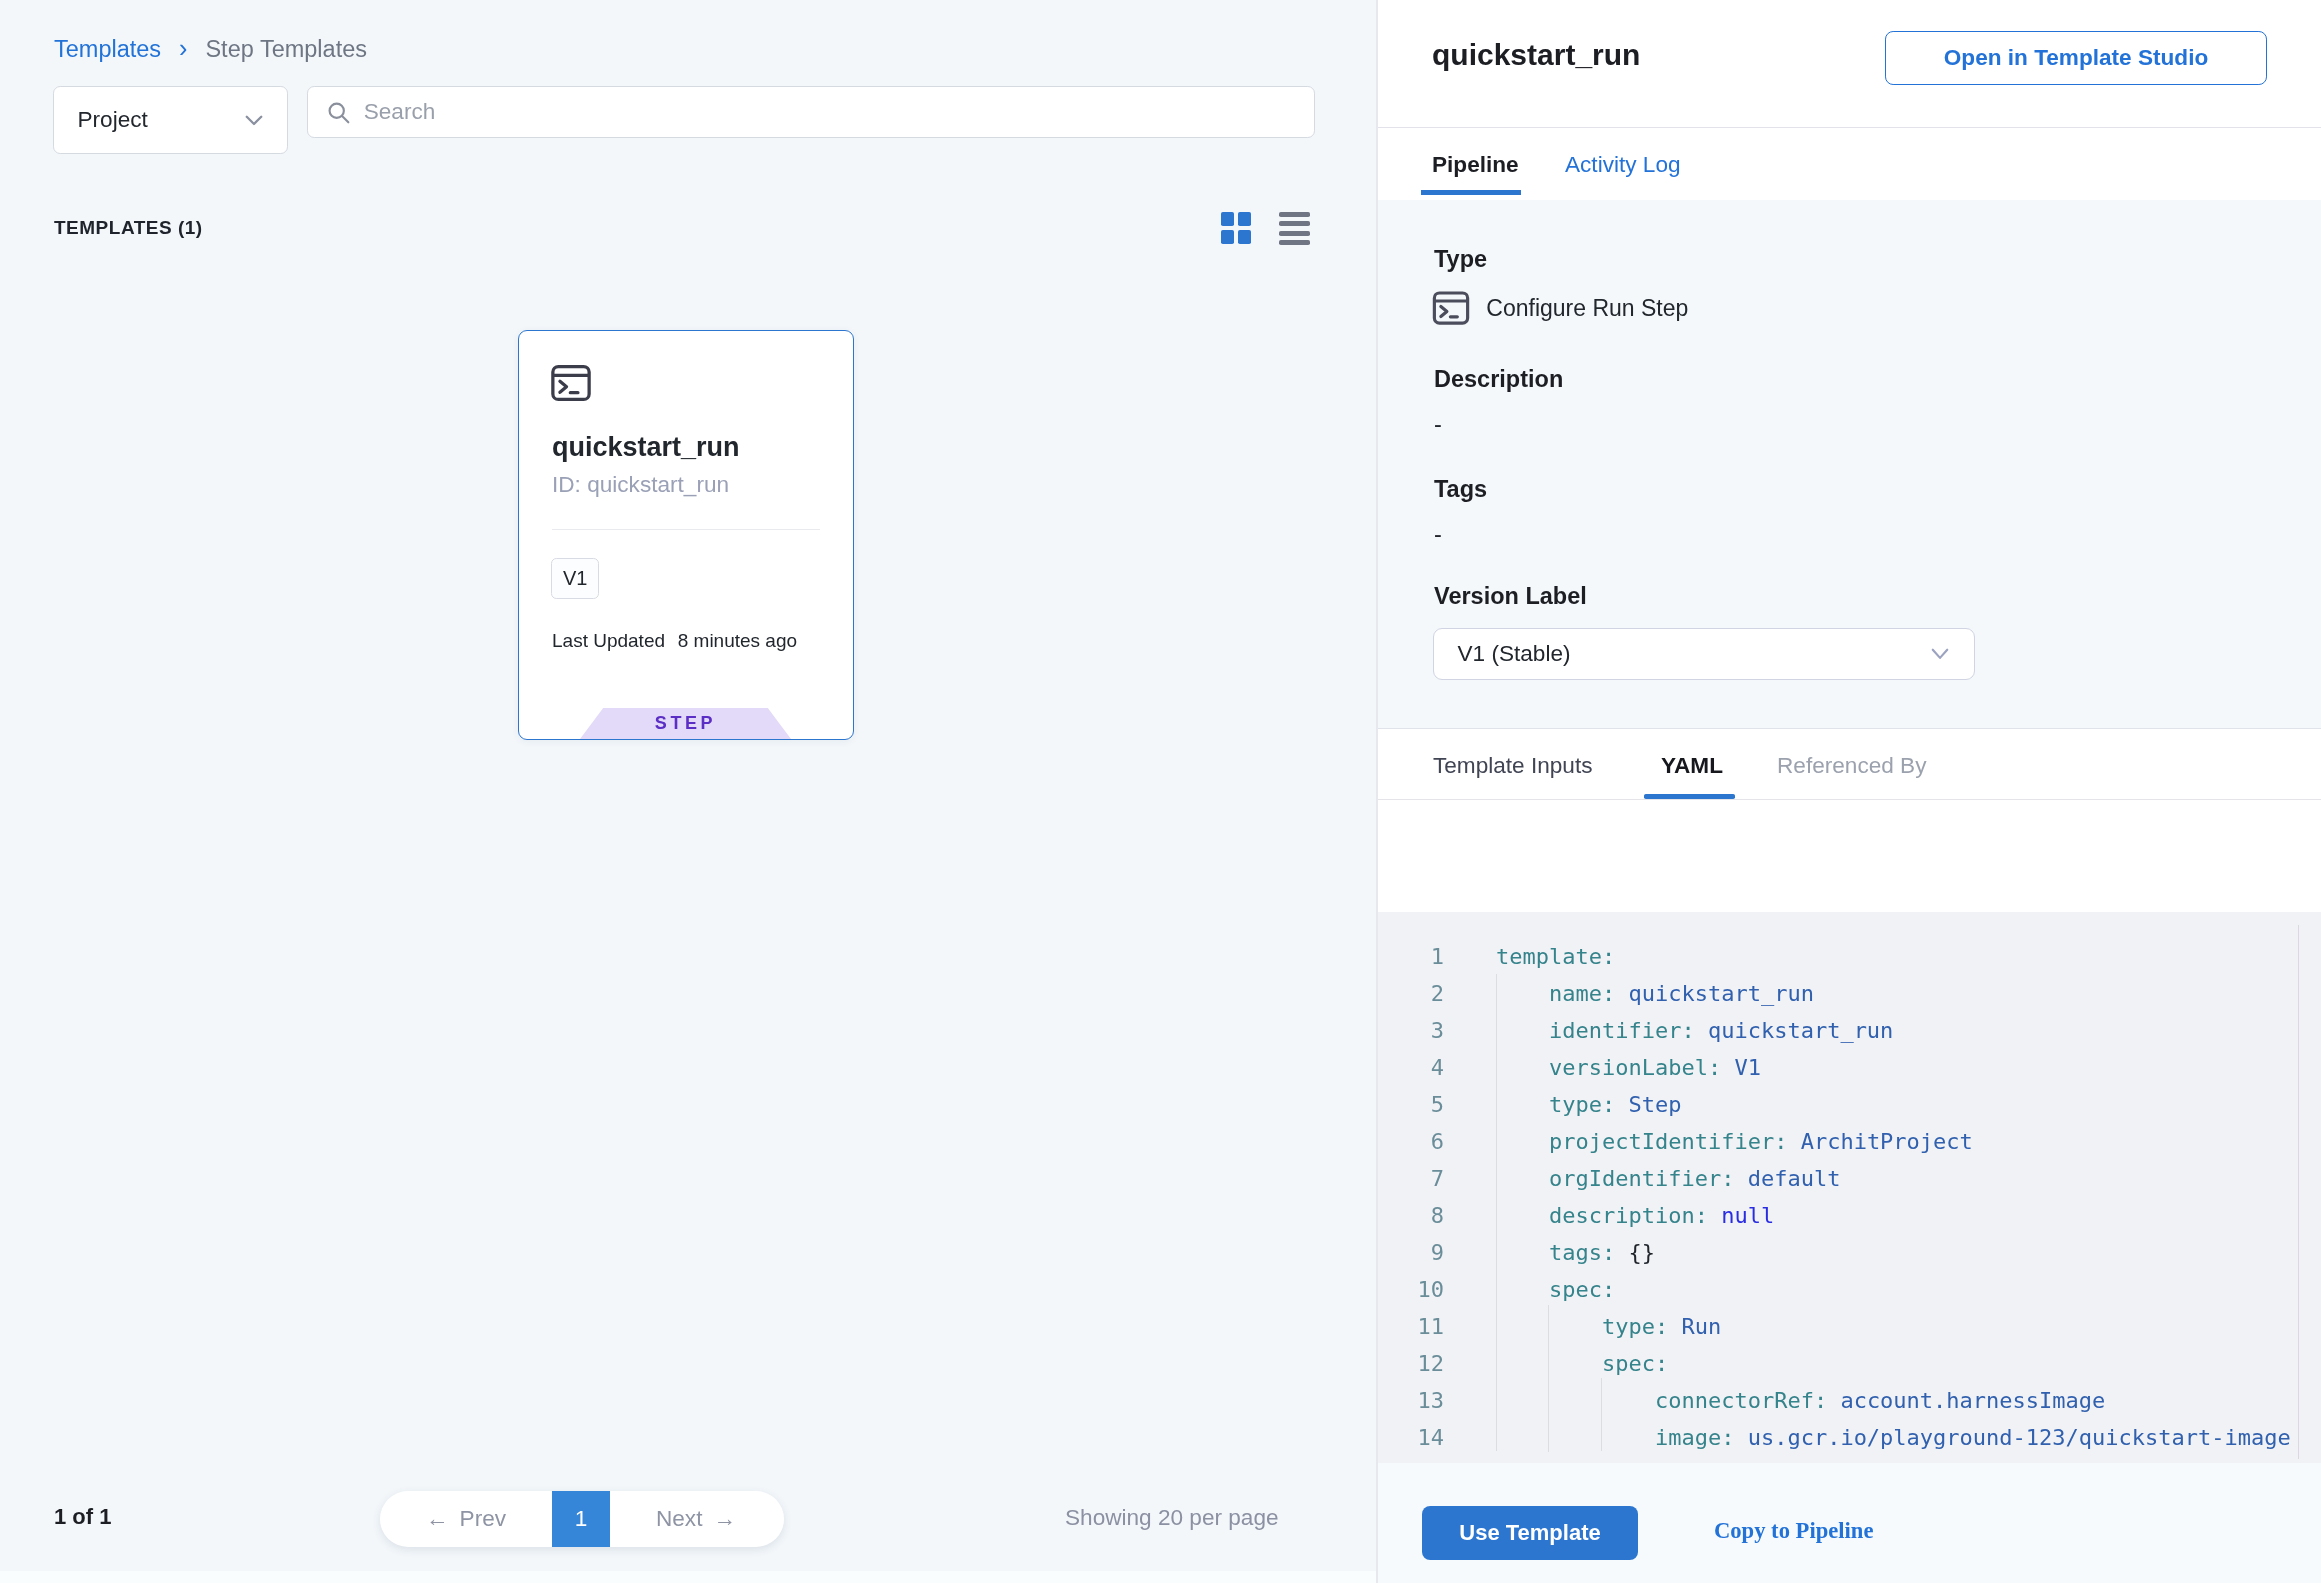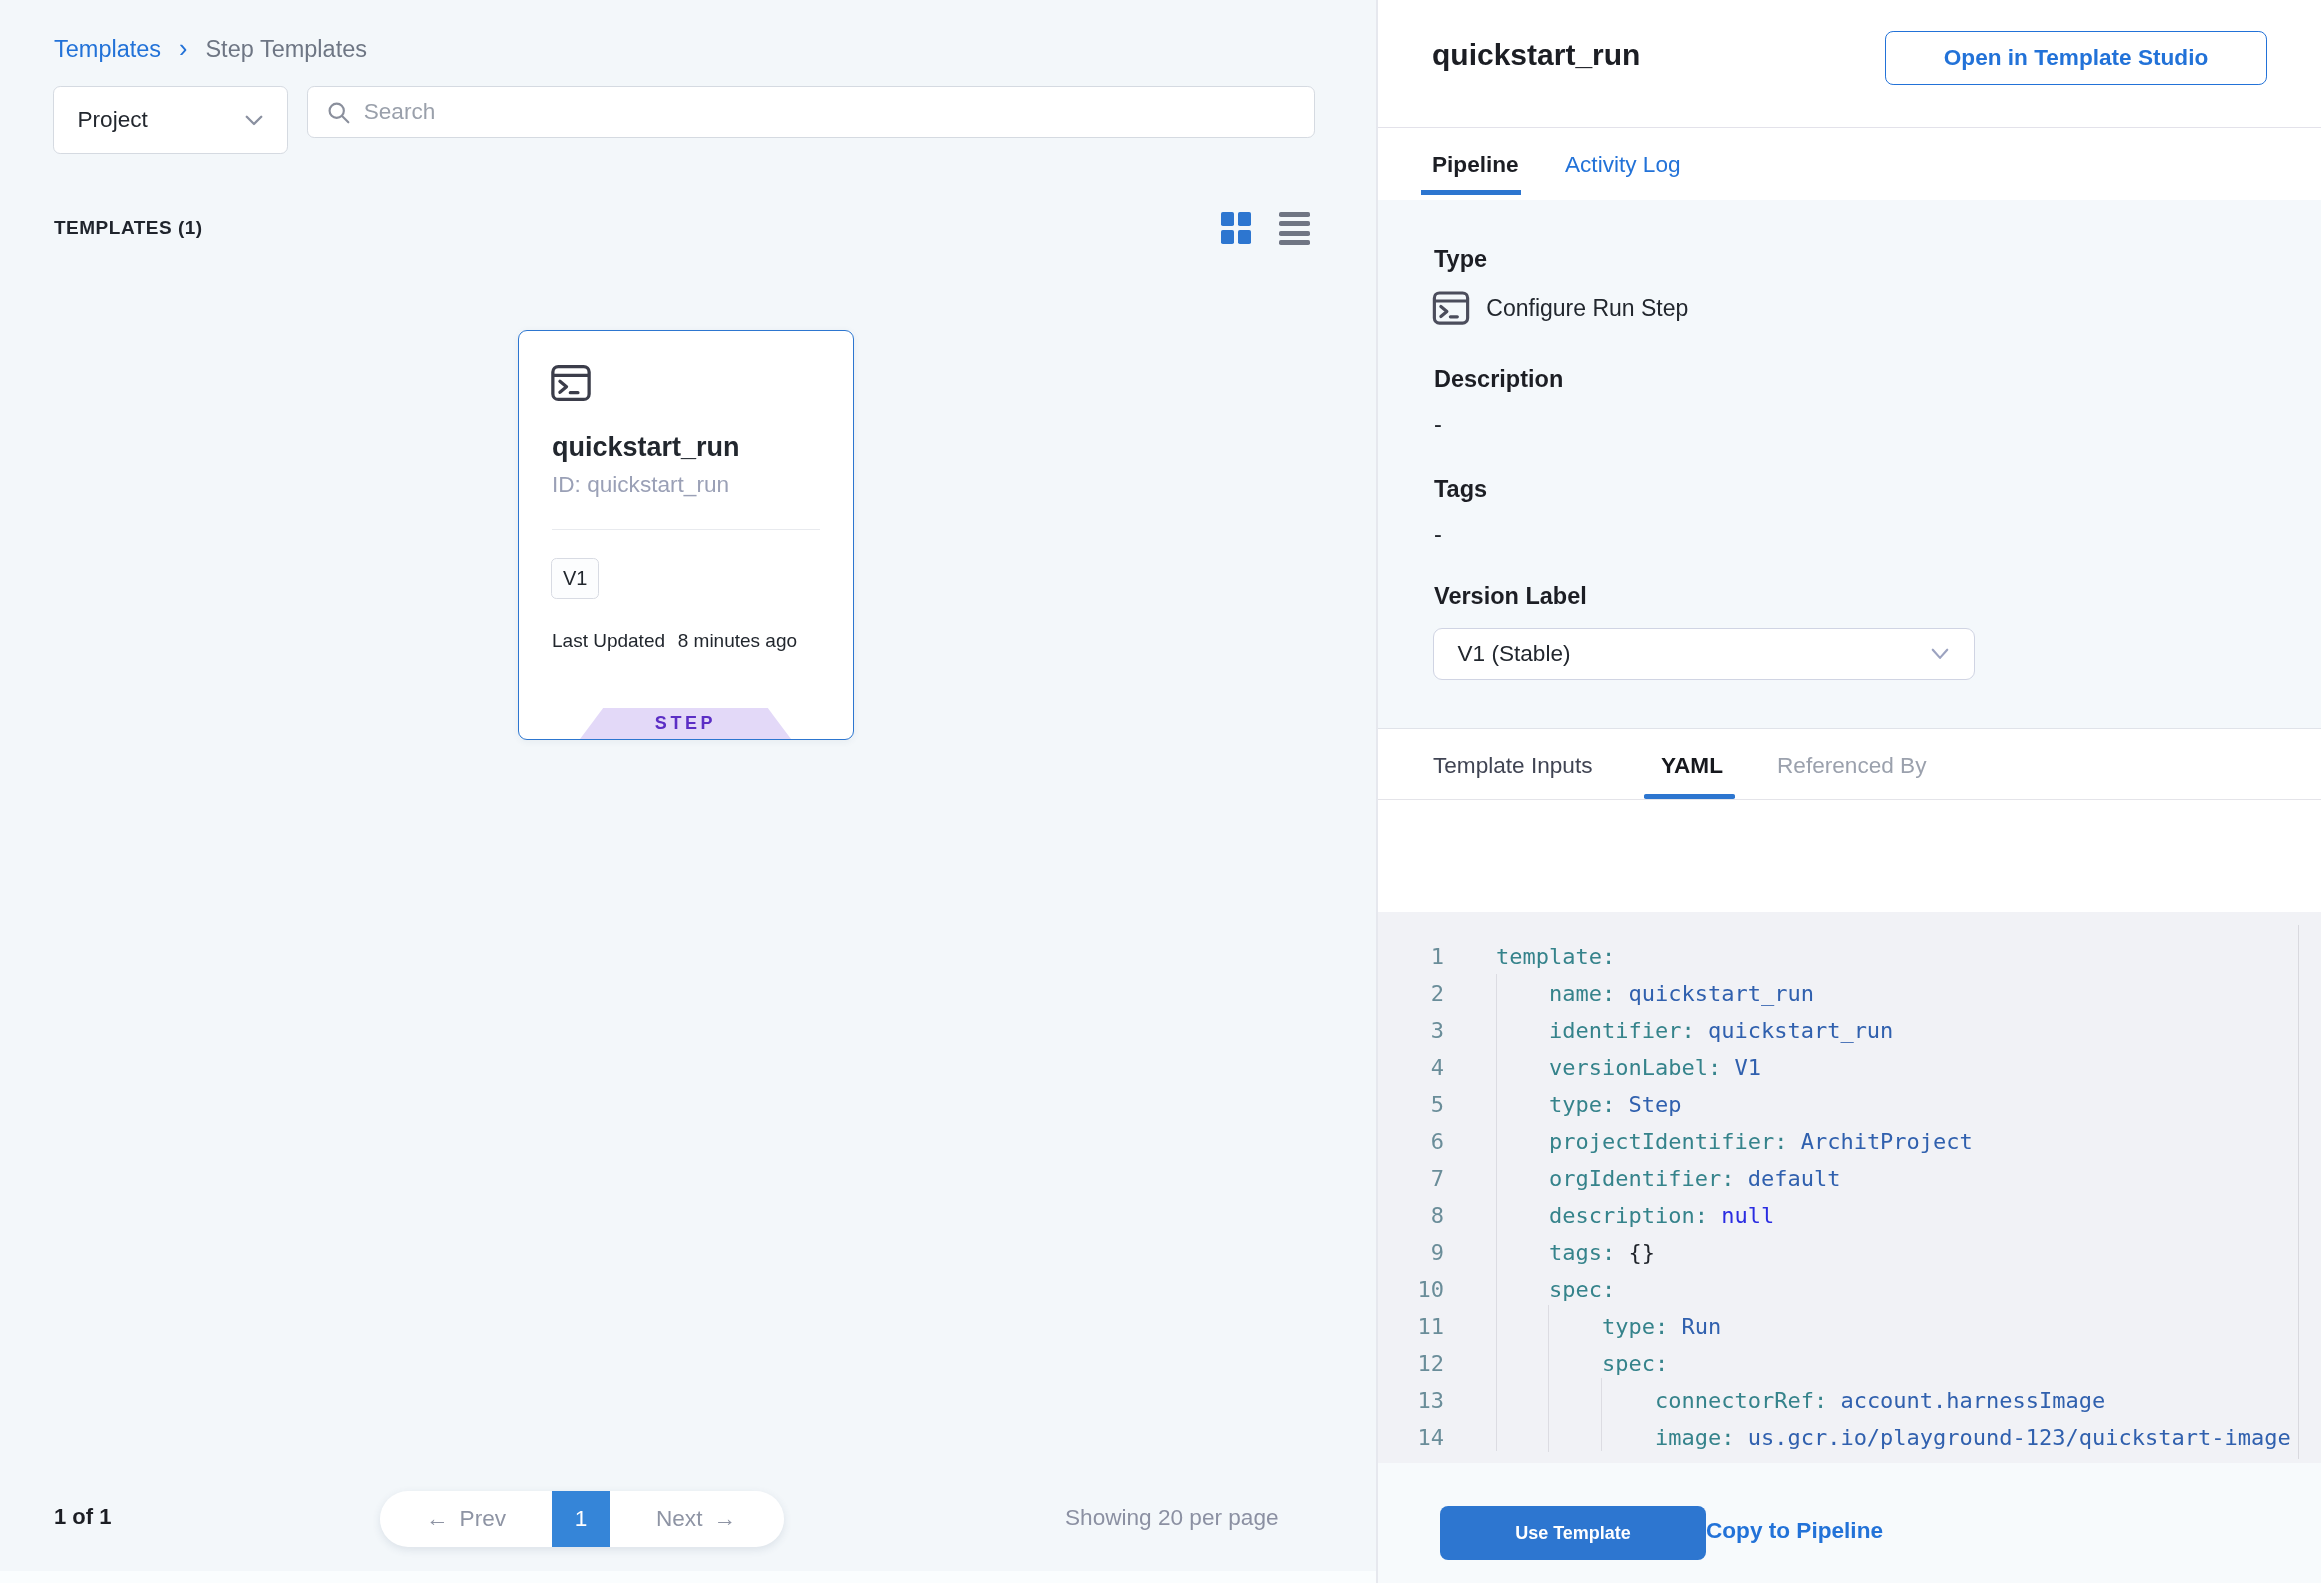--- a/index.html
+++ b/index.html
@@ -90,23 +90,23 @@
   .tok-value { color:#3060ae; }
   .tok-null { color:#2a2ce2; }
   .tok-punct { color:#20242b; }
   .iguide { position:absolute; width:0.9px; background:#dcdce2; }
   .g0 { left:118px; top:62px;  height:477px; }
   .g1 { left:170px; top:393px; height:147px; }
   .g2 { left:223px; top:466px; height:73px; }
   .minimap { position:absolute; left:920px; top:12.7px; width:23.5px; height:534px; border-left:0.9px solid #d9d9df; cursor:pointer; }
 
   .rp-footer { position:absolute; left:0; top:1463px; width:100%; height:120px; background:#f7fafc; }
-  .use-btn { position:absolute; left:62px; top:43px; width:266px; height:54px; background:#2d76d0; border:none; border-radius:8.1px;
-    color:#fff; font-size:18px; font-weight:bold; display:flex; align-items:center; justify-content:center; cursor:pointer; font-family:"Liberation Sans",sans-serif; }
-  .copy-link { position:absolute; left:328px; top:55px; font-size:22.6px; font-weight:bold; color:#2272d8; cursor:pointer; }
+  .use-btn { position:absolute; left:44px; top:43px; width:216px; height:54px; background:#2d76d0; border:none; border-radius:8.1px;
+    color:#fff; font-size:22px; font-weight:bold; display:flex; align-items:center; justify-content:center; cursor:pointer; font-family:"Liberation Sans",sans-serif; }
+  .copy-link { position:absolute; left:336px; top:55px; font-size:22.6px; font-weight:bold; color:#2272d8; cursor:pointer;font-family:Liberation Serif, serif; }
 
   svg.icon { display:block; }
 </style>
 </head>
 <body>
 
 <div id="app">
 
   <div class="abs breadcrumb">
     <span class="bc-link">Templates</span>

